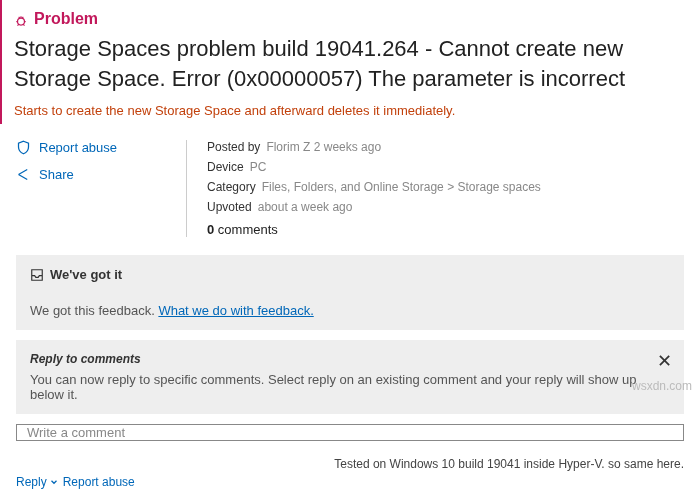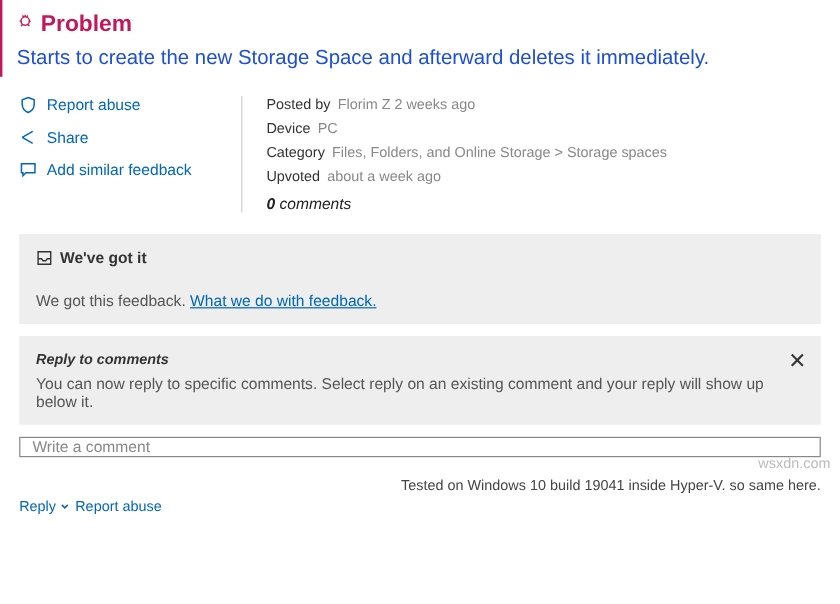--- a/index.html
+++ b/index.html
@@ -1,28 +1,28 @@
 <!DOCTYPE html>
 <html><head>
   <meta charset="utf-8">
   <style>
     * { box-sizing: border-box; margin: 0; padding: 0; }
     body { font-family: "Segoe UI", Arial, sans-serif; font-size: 13px; color: #333; width: 700px; background: #fff; }
     .container { border-left: 2px solid #c2185b; padding: 10px 16px 6px 12px; }
-    .problem-tag { color: #c2185b; font-size: 19px; font-weight: 600; display: flex; align-items: flex-start; gap: 6px; margin-bottom: 6px; }
+    .problem-tag { color: #c2185b; font-size: 16px; font-weight: 600; display: flex; align-items: flex-end; gap: 6px; margin-bottom: 6px; }
     .title { font-size: 22px; font-weight: 400; color: #222; line-height: 1.35; margin-bottom: 10px; }
-    .subtitle { color: #1d4ed8; font-size: 17px; }
+    .subtitle { color: #c2410c; font-size: 13px; }
     .meta-row { display: flex; padding: 16px 16px 8px 16px; }
     .actions { width: 170px; display: flex; flex-direction: column; gap: 12px; }
     .action-link { color: #0067b8; font-size: 13px; display: flex; align-items: center; gap: 8px; cursor: pointer; }
-    .meta { border-left: 1px solid #ccc; padding-left: 20px; flex: 1; margin-left: 15px; }
+    .meta { border-left: 1px solid #ccc; padding-left: 20px; flex: 1; }
     .meta-line { font-size: 12px; color: #555; margin-bottom: 6px; }
     .meta-label { color: #333; margin-right: 6px; }
     .meta-value { color: #888; }
-    .comments-count { font-weight: 600; color: #222; margin-top: 8px; font-style: italic; }
+    .comments-count { font-weight: 600; color: #222; margin-top: 8px; }
     .banner { background: #eee; margin: 10px 16px; padding: 12px 14px; position: relative; font-size: 13px; }
     .banner-title { font-weight: 600; color: #333; display: flex; align-items: center; gap: 6px; margin-bottom: 21px; }
     .banner-text { color: #555; }
     .banner-link { color: #0067b8; cursor: pointer; text-decoration: underline; }
     .banner-close { position: absolute; top: 10px; right: 12px; cursor: pointer; font-size: 18px; color: #333; }
     .reply-banner .banner-title { font-size: 12px; font-weight: 600; margin-bottom: 6px; font-style: italic; }
     .comment-box { margin: 6px 16px; border: 1px solid #888; padding: 0 10px; color: #888; font-size: 13px; cursor: text; }
     .comment-item { padding: 8px 16px 6px 16px; font-size: 12px; }
     .comment-author { color: #333; font-weight: 400; }
     .comment-time { color: #999; margin-left: 4px; }
@@ -36,42 +36,37 @@
 <body>
 
 <div class="container">
   <div class="problem-tag">
     <svg width="14" height="14" viewBox="0 0 24 24" fill="none" stroke="#c2185b" stroke-width="2">
         <circle cx="12" cy="13" r="6"></circle>
         <path d="M12 7V4M8 5l2 2M16 5l-2 2M4 13h3M17 13h3M6 20l3-3M18 20l-3-3"></path>
       </svg>
     <span>Problem</span>
   </div>
+  <div class="title">Storage Spaces problem build 19041.264 - Cannot create new Storage Space. Error (0x00000057) The parameter is incorrect</div>
   <div class="subtitle">Starts to create the new Storage Space and afterward deletes it immediately.</div>
 </div>
 
 <div class="meta-row">
   <div class="actions">
     <div class="action-link">
       <svg width="15" height="15" viewBox="0 0 24 24" fill="none" stroke="#0067b8" stroke-width="2">
           <path d="M12 2l8 3v6c0 5-3.5 9-8 11-4.5-2-8-6-8-11V5l8-3z"></path>
         </svg>
       <span>Report abuse</span>
     </div>
     <div class="action-link">
       <svg width="15" height="15" viewBox="0 0 24 24" fill="none" stroke="#0067b8" stroke-width="2">
           <path d="M4 12l14-8M4 12l14 8M4 12h2"></path>
         </svg>
       <span>Share</span>
-    </div>
-    <div class="action-link">
-      <svg width="15" height="15" viewBox="0 0 24 24" fill="none" stroke="#0067b8" stroke-width="2">
-          <path d="M3 4h18v12H9l-4 4V16H3z"></path>
-        </svg>
-      <span>Add similar feedback</span>
     </div>
   </div>
   <div class="meta">
     <div class="meta-line"><span class="meta-label">Posted by</span><span class="meta-value">Florim Z 2 weeks ago</span></div>
     <div class="meta-line"><span class="meta-label">Device</span><span class="meta-value">PC</span></div>
     <div class="meta-line"><span class="meta-label">Category</span><span class="meta-value">Files, Folders, and Online Storage &gt; Storage spaces</span></div>
     <div class="meta-line"><span class="meta-label">Upvoted</span><span class="meta-value">about a week ago</span></div>
     <div class="comments-count"><span>0</span> <span style="font-weight:400">comments</span></div>
   </div>
 </div>

